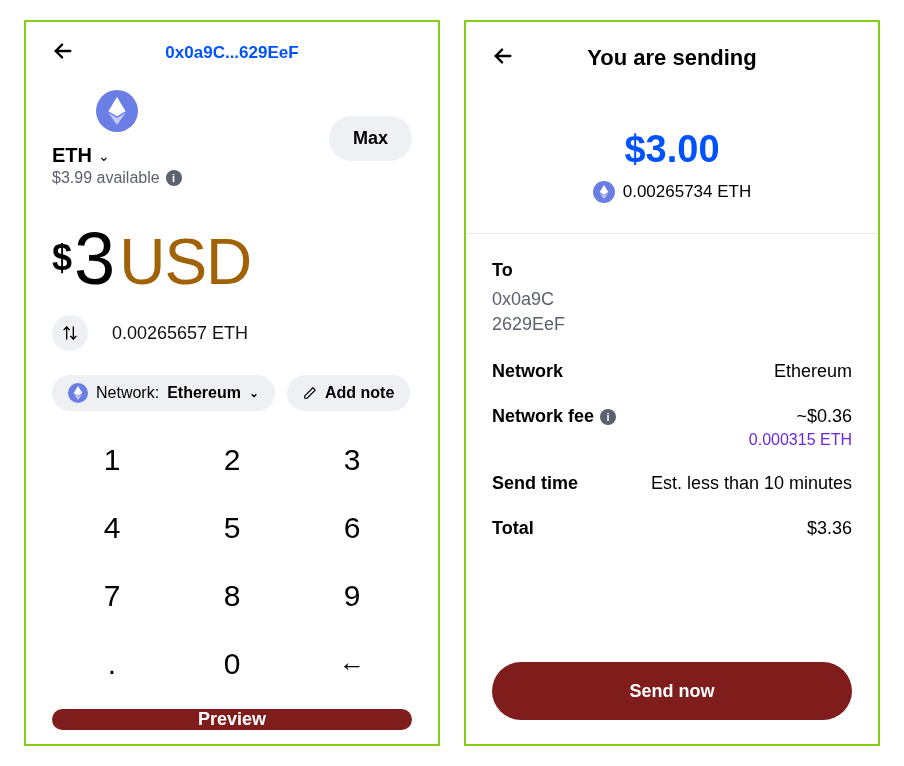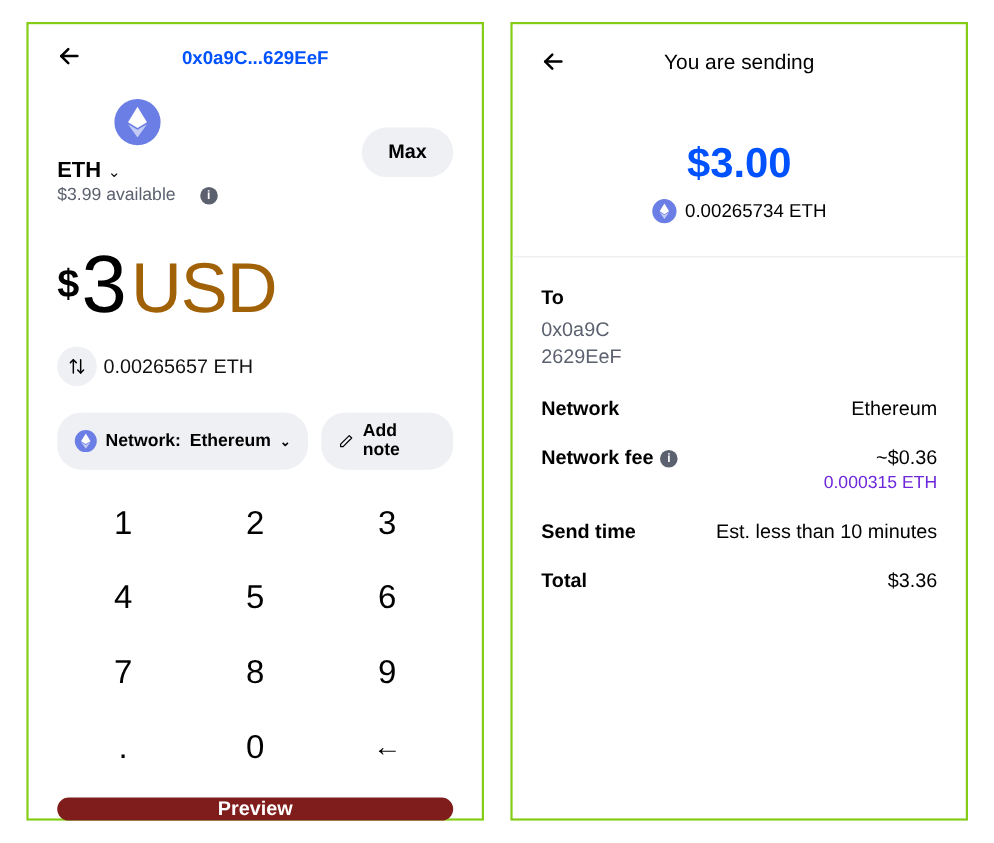--- a/index.html
+++ b/index.html
@@ -28,51 +28,51 @@
     .addr-link { position:absolute; left:0; right:0; text-align:center; color:#0052ff; font-weight:700; font-size:17px; pointer-events:none;}
     .addr-link span{pointer-events:auto;cursor:pointer;}
 
     .asset-row { display:flex; align-items:center; justify-content:space-between; margin-top:24px;}
     .asset-left{display:flex;align-items:center;gap:12px;flex-direction:column;}
     .eth-badge{width:42px;height:42px;border-radius:50%;background:#6b7ee5;display:flex;align-items:center;justify-content:center;color:#fff;}
     .eth-badge svg{width:20px;height:28px;}
     .asset-name-row{display:flex;align-items:center;gap:6px;}
     .asset-name{font-weight:700;font-size:20px;}
     .chev{font-size:14px;}
-    .avail-row{display:flex;align-items:center;gap:22px;color:#5b616e;font-size:16px;margin-top:2px;}
+    .avail-row{display:flex;align-items:center;gap:6px;color:#5b616e;font-size:16px;margin-top:2px;}
     .info-dot{width:16px;height:16px;border-radius:50%;background:#5b616e;color:#fff;font-size:11px;font-weight:700;display:flex;align-items:center;justify-content:center;}
     .max-btn{background:#eef0f3;border:none;border-radius:24px;padding:12px 24px;font-weight:700;font-size:18px;cursor:pointer;}
 
     .amount-row{display:flex;align-items:baseline;margin-top:22px;}
     .amount-dollar{font-size:36px;font-weight:600;margin-right:2px;position:relative;top:-14px;}
     .amount-val{font-size:74px;font-weight:500;letter-spacing:-2px;}
     .amount-cur{font-size:64px;font-weight:400;color:#a16207;margin-left:6px;letter-spacing:-1px;margin-top:16px;}
 
-    .conv-row{display:flex;align-items:center;gap:6px;margin-top:14px;}
+    .conv-row{display:flex;align-items:center;gap:24px;margin-top:14px;}
     .swap-arrows{width:36px;height:36px;border-radius:50%;background:#eef0f3;display:flex;align-items:center;justify-content:center;font-size:16px;cursor:pointer;}
     .conv-text{font-size:18px;color:#111;}
 
     .chip-row{display:flex;gap:12px;margin-top:24px;}
     .chip{background:#eef0f3;border-radius:22px;padding:8px 16px;display:flex;align-items:center;gap:8px;font-size:16px;font-weight:600;cursor:pointer;}
     .chip .eth-mini{width:20px;height:20px;border-radius:50%;background:#6b7ee5;display:flex;align-items:center;justify-content:center;}
     .chip .eth-mini svg{width:10px;height:14px;}
-    .chip-label{font-weight:700;}
+    .chip-label{font-weight:400;}
     .chip-val{font-weight:700;}
     .chip-chev{font-size:12px;}
 
     .keypad{display:grid;grid-template-columns:repeat(3,1fr);margin-top:18px;row-gap:6px;}
     .key{font-size:30px;font-weight:400;text-align:center;padding:14px 0;cursor:pointer;user-select:none;}
     .key.bksp{font-size:26px;}
 
     .primary-btn{margin-top:14px;background:#7f1d1d;color:#fff;border:none;border-radius:32px;height:58px;font-size:18px;font-weight:700;cursor:pointer;width:100%;}
 
     
     .hdr2{display:flex;align-items:center;justify-content:center;position:relative;height:36px;}
     .hdr2 .back-btn{position:absolute;left:0;}
-    .hdr2-title{font-weight:400;font-size:19px;}
+    .hdr2-title{font-weight:700;font-size:22px;}
 
     .summary-amount{color:#0052ff;font-size:38px;font-weight:700;text-align:center;margin-top:52px;}
     .summary-sub{display:flex;align-items:center;justify-content:center;gap:8px;margin-top:10px;font-size:17px;}
     .summary-sub .eth-mini2{width:22px;height:22px;border-radius:50%;background:#6b7ee5;display:flex;align-items:center;justify-content:center;}
     .summary-sub .eth-mini2 svg{width:10px;height:14px;}
 
     .divider{height:1px;background:#e6e8eb;margin:30px -26px 0;}
 
     .to-block{margin-top:26px;}
     .to-label{font-weight:700;font-size:18px;}
@@ -232,13 +232,14 @@
     <div class="v">Est. less than 10 minutes</div>
   </div>
 
   <div class="kv">
     <div class="k">Total</div>
     <div class="v">$3.36</div>
   </div>
 
   <div class="spacer"></div>
 
+  <button class="primary-btn">Send now</button>
 </div>
 
 </body></html>

